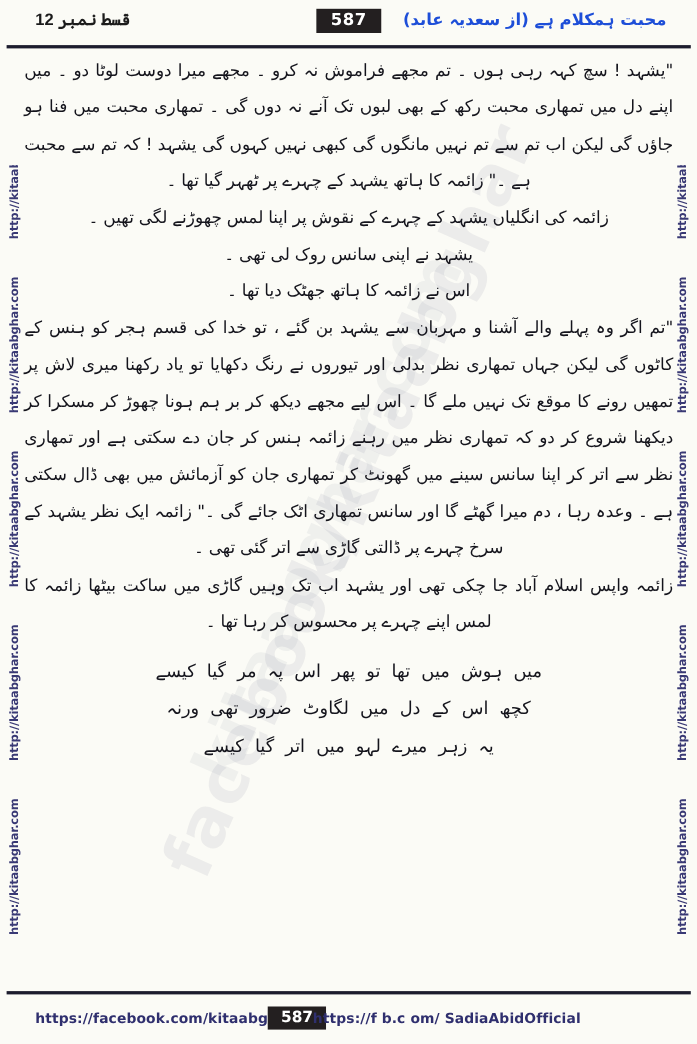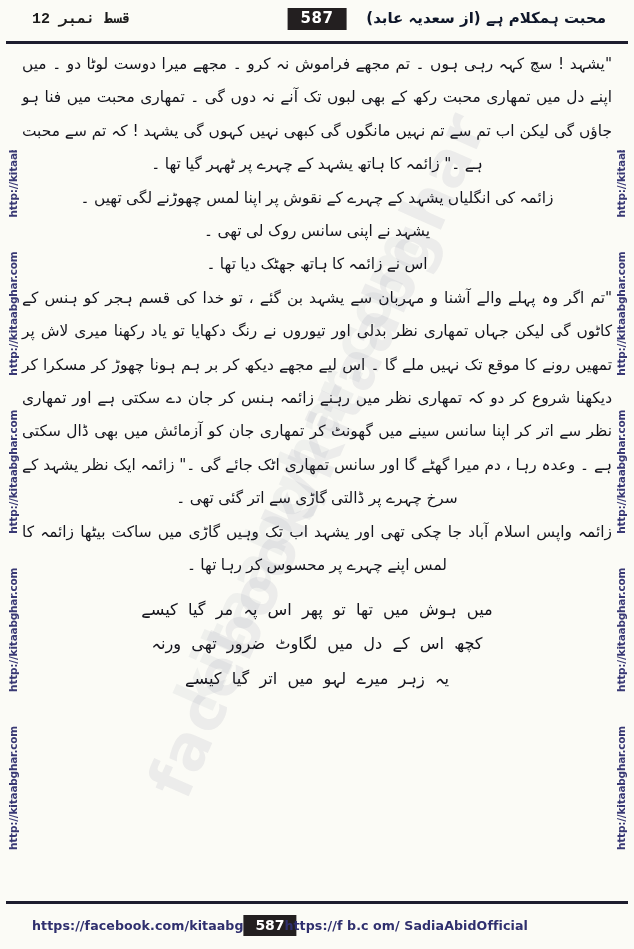--- a/index.html
+++ b/index.html
@@ -98,29 +98,29 @@
     align-items: center;
     direction: rtl;
   }
   .header-title {
     position: absolute;
     right: 28px;
     top: 9px;
     font-family: "DejaVu Sans", "Liberation Sans", sans-serif;
     font-size: 15px;
     font-weight: 700;
-    color: #0f172a;
+    color: #1d4ed8;
     white-space: nowrap;
     direction: rtl;
   }
   .header-episode {
     position: absolute;
     left: 32px;
     top: 9px;
-    font-family: Liberation Mono, monospace;
+    font-family: Liberation Sans, sans-serif;
     font-size: 15px;
     font-weight: 700;
     color: #1b1b1b;
     white-space: nowrap;
     direction: rtl;
   }
   .page-badge {
     position: absolute;
     left: 50%;
     transform: translateX(-50%);

